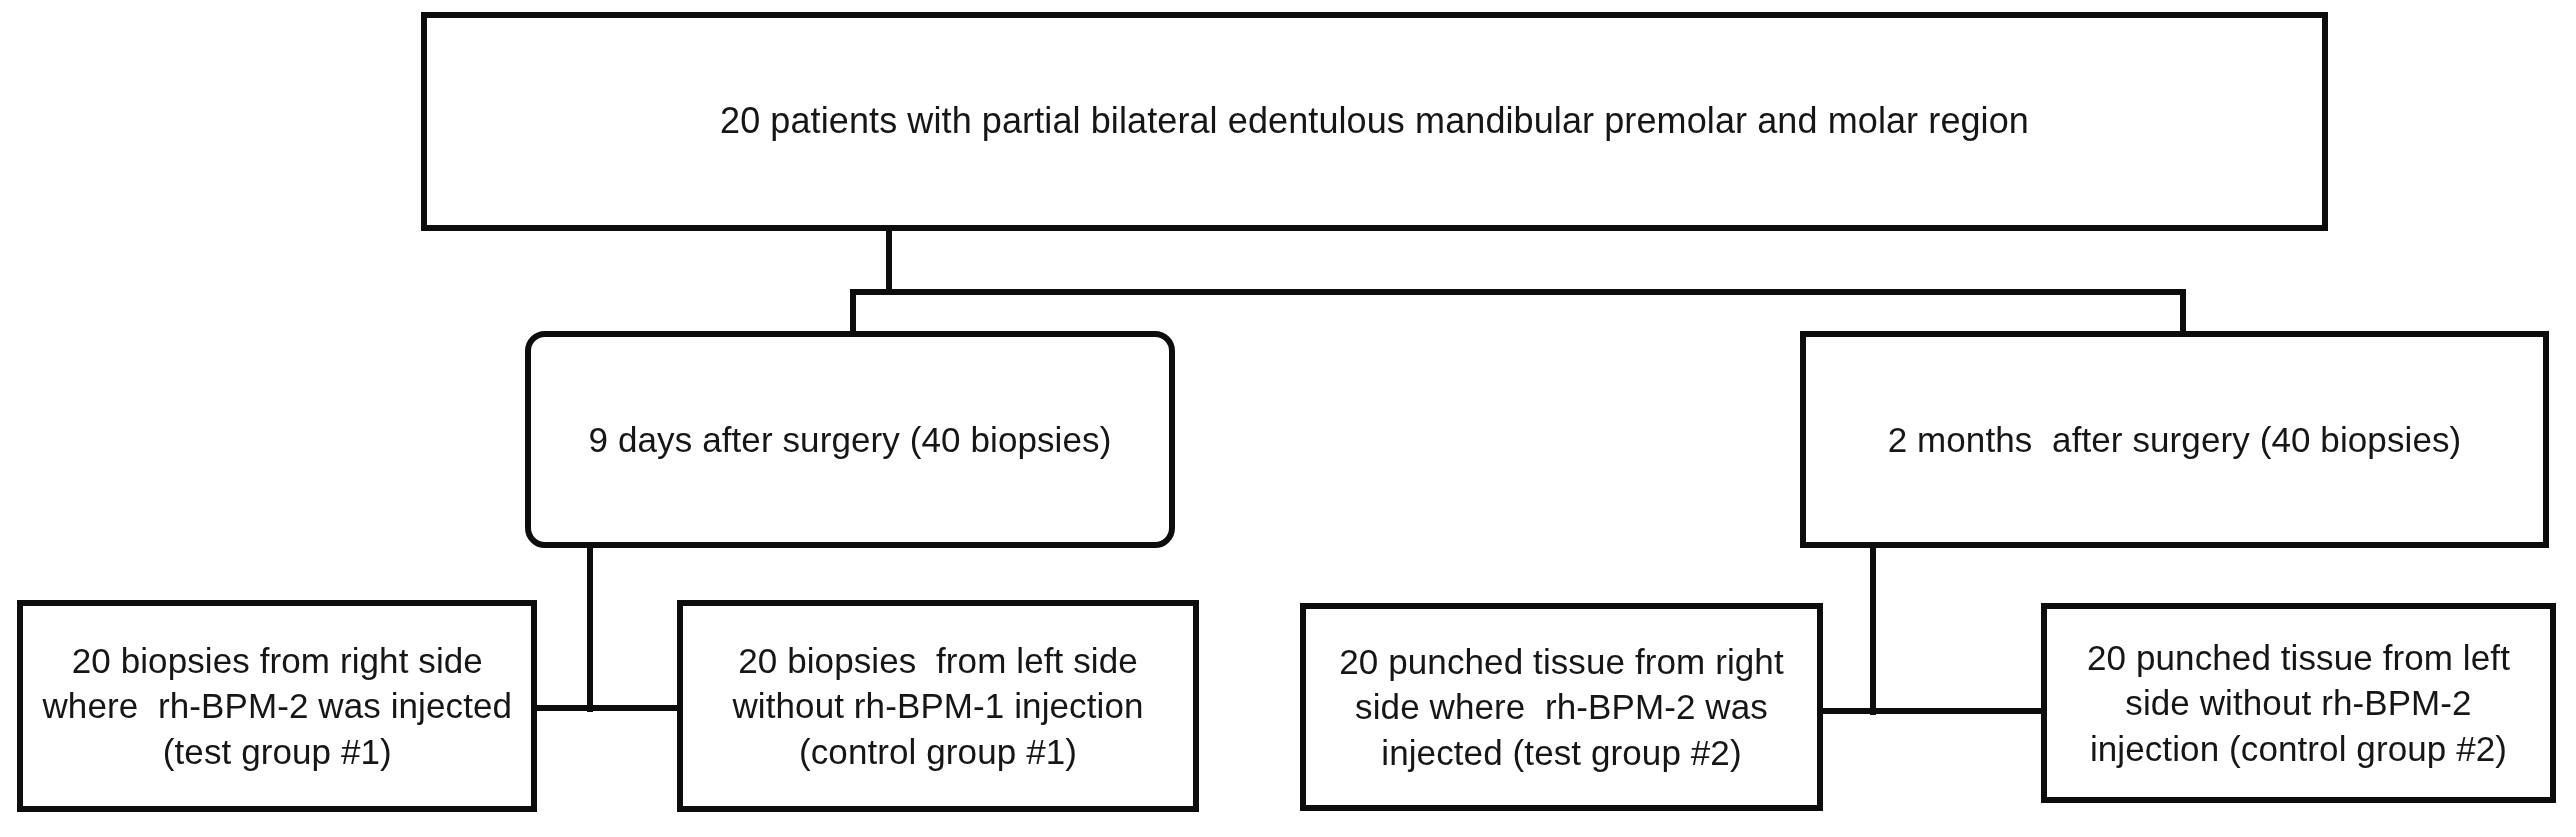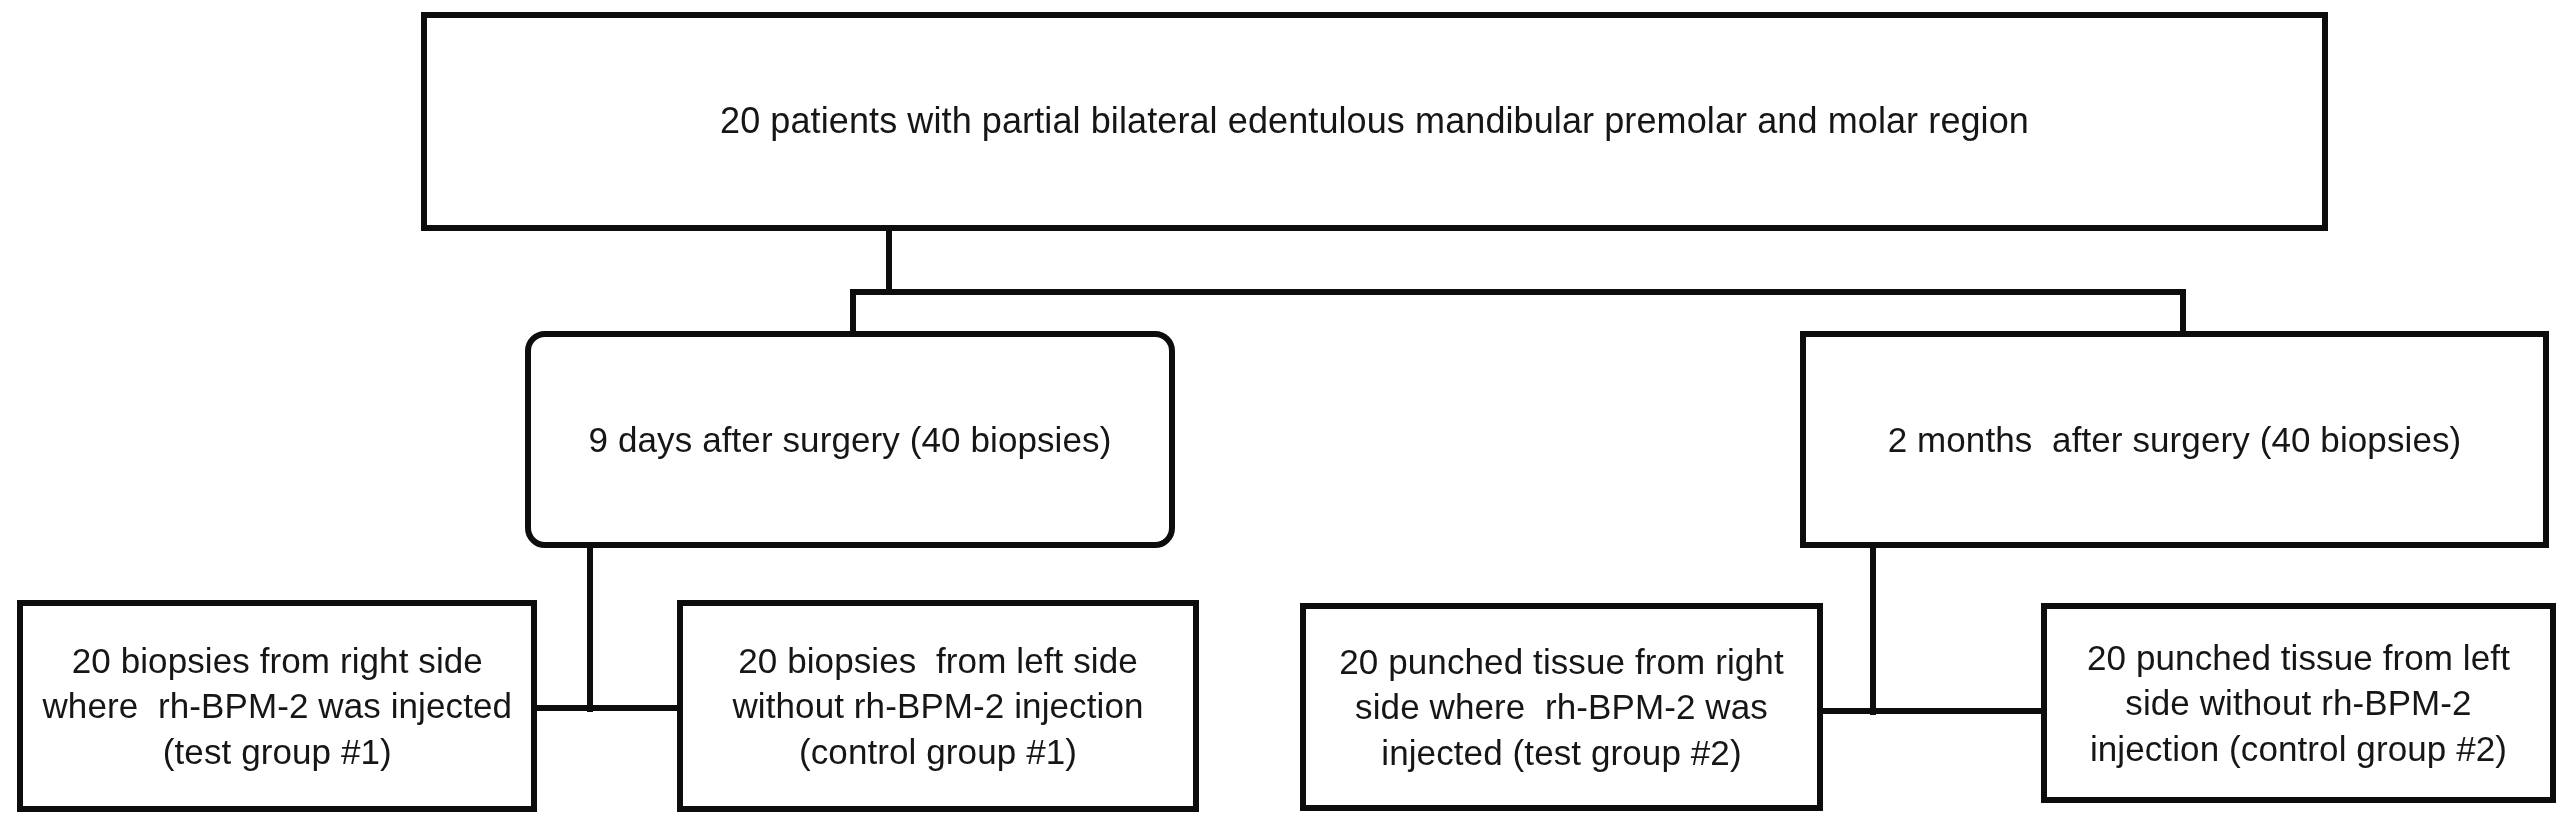--- a/index.html
+++ b/index.html
@@ -139,21 +139,21 @@
 
   <div class="node" id="node-tp2">
     <span class="label">2 months  after surgery (40 biopsies)</span>
   </div>
 
   <div class="node" id="node-g1">
     <span class="label">20 biopsies from right side where  rh-BPM-2 was injected (test group #1)</span>
   </div>
 
   <div class="node" id="node-g2">
-    <span class="label">20 biopsies  from left side without rh-BPM-2 injection (control group #1)</span>
+    <span class="label">20 biopsies  from left side without rh-BPM-1 injection (control group #1)</span>
   </div>
 
   <div class="node" id="node-g3">
     <span class="label">20 punched tissue from right side where  rh-BPM-2 was injected (test group #2)</span>
   </div>
 
   <div class="node" id="node-g4">
     <span class="label">20 punched tissue from left side without rh-BPM-2 injection (control group #2)</span>
   </div>
 

